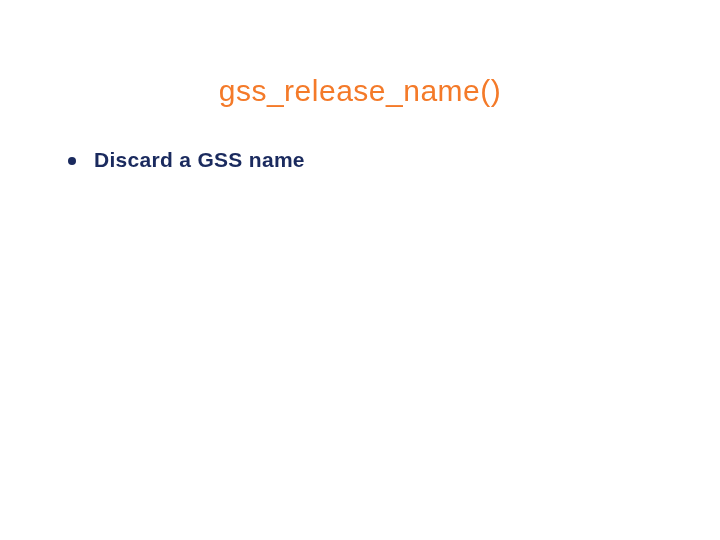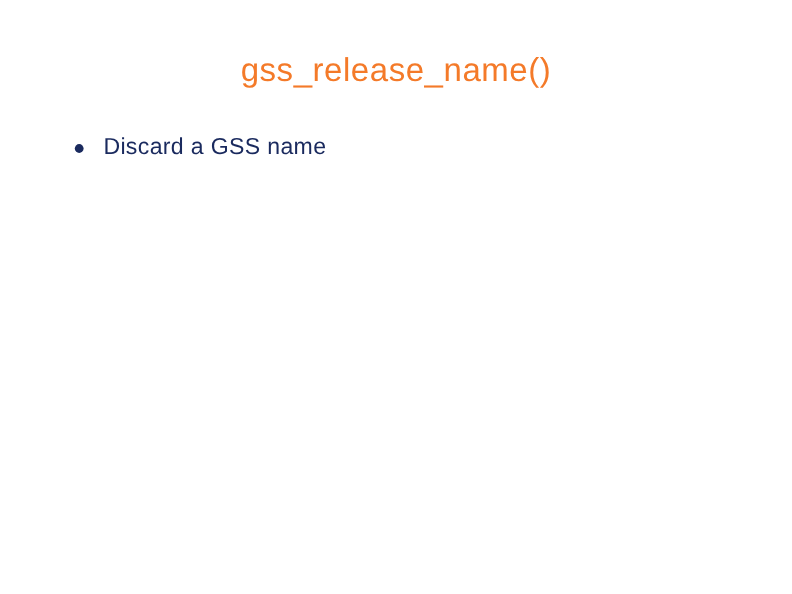--- a/index.html
+++ b/index.html
@@ -10,21 +10,21 @@
     html, body {
       width: 720px;
       height: 540px;
       background: #ffffff;
       font-family: Verdana, Geneva, sans-serif;
     }
     .slide {
       width: 720px;
       height: 520px;
       position: relative;
-      padding-top: 48px;
+      padding-top: 74px;
     }
     .title {
       text-align: center;
       color: #f47a29;
       font-size: 30px;
       font-weight: 400;
       letter-spacing: 0.5px;
     }
     .content {
       margin-top: 40px;
@@ -38,21 +38,21 @@
       width: 8px;
       height: 8px;
       background: #1a2a5e;
       border-radius: 50%;
       margin-top: 9px;
       flex-shrink: 0;
     }
     .bullet-text {
       color: #1a2a5e;
       font-size: 21px;
-      font-weight: 400;
+      font-weight: 700;
       margin-left: 18px;
       letter-spacing: 0.3px;
     }
   </style>
 </head>
 <body>
 
 <div class="slide">
   <h1 class="title">gss_release_name()</h1>
   <div class="content">

